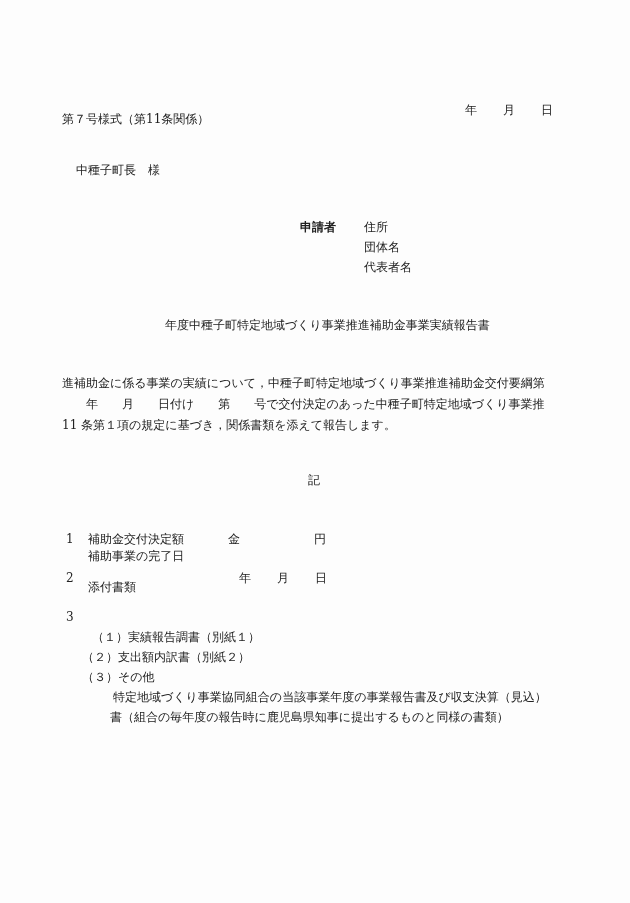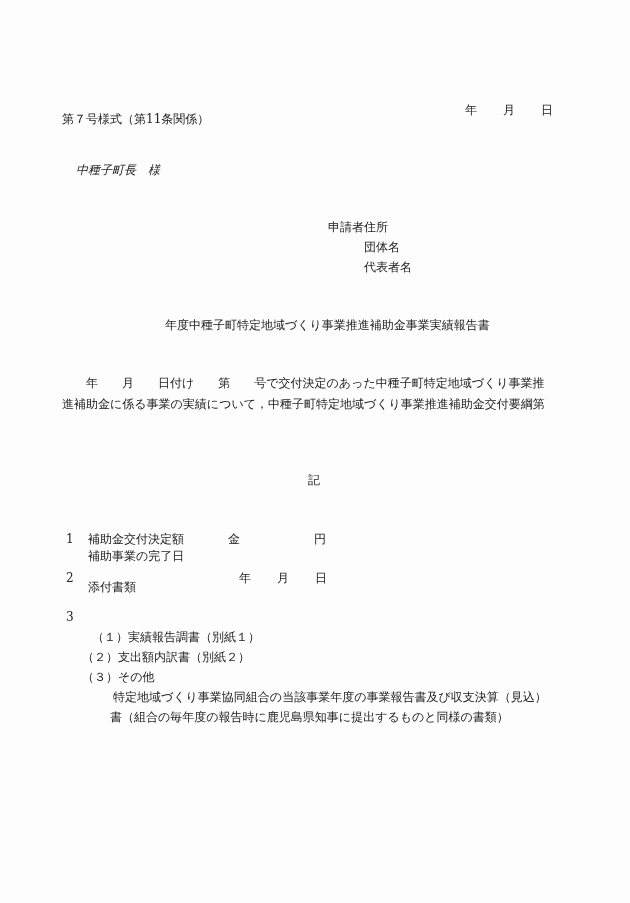--- a/index.html
+++ b/index.html
@@ -15,34 +15,35 @@
 <body>
 
 <div class="abs" style="left:62px;top:71px;margin-top:40px;">第７号様式（第11条関係）</div>
 
 <div>
   <span class="abs" style="left:465px;top:102px;">年</span>
   <span class="abs" style="left:503px;top:102px;">月</span>
   <span class="abs" style="left:541px;top:102px;">日</span>
 </div>
 
-<div class="abs" style="left:76px;top:162px;font-style:italic;">中種子町長　様</div>
+<div class="abs" style="left:76px;top:162px;">中種子町長　様</div>
 
 <div>
-  <span class="abs" style="left:328px;top:219px;">申請者</span>
+  <span class="abs" style="left:300px;top:219px;font-weight:bold;">申請者</span>
   <span class="abs" style="left:364px;top:219px;">住所</span>
   <span class="abs" style="left:364px;top:239px;">団体名</span>
   <span class="abs" style="left:364px;top:259px;">代表者名</span>
 </div>
 
 <div class="abs" style="left:145px;top:317px;margin-left:20px;">年度中種子町特定地域づくり事業推進補助金事業実績報告書</div>
 
 <div class="para" style="top:373px;">
+  <div>進補助金に係る事業の実績について，中種子町特定地域づくり事業推進補助金交付要綱第</div>
   <div>　　年　　月　　日付け　　第　　号で交付決定のあった中種子町特定地域づくり事業推</div>
-  <div>進補助金に係る事業の実績について，中種子町特定地域づくり事業推進補助金交付要綱第</div>
+  <div>11 条第１項の規定に基づき，関係書類を添えて報告します。</div>
 </div>
 
 <div class="abs" style="left:308px;top:472px;">記</div>
 
 <div>
   <span class="abs" style="left:66px;top:531px;">1</span>
   <span class="abs" style="left:88px;top:531px;">補助金交付決定額</span>
   <span class="abs" style="left:228px;top:531px;">金</span>
   <span class="abs" style="left:314px;top:531px;">円</span>
 </div>

